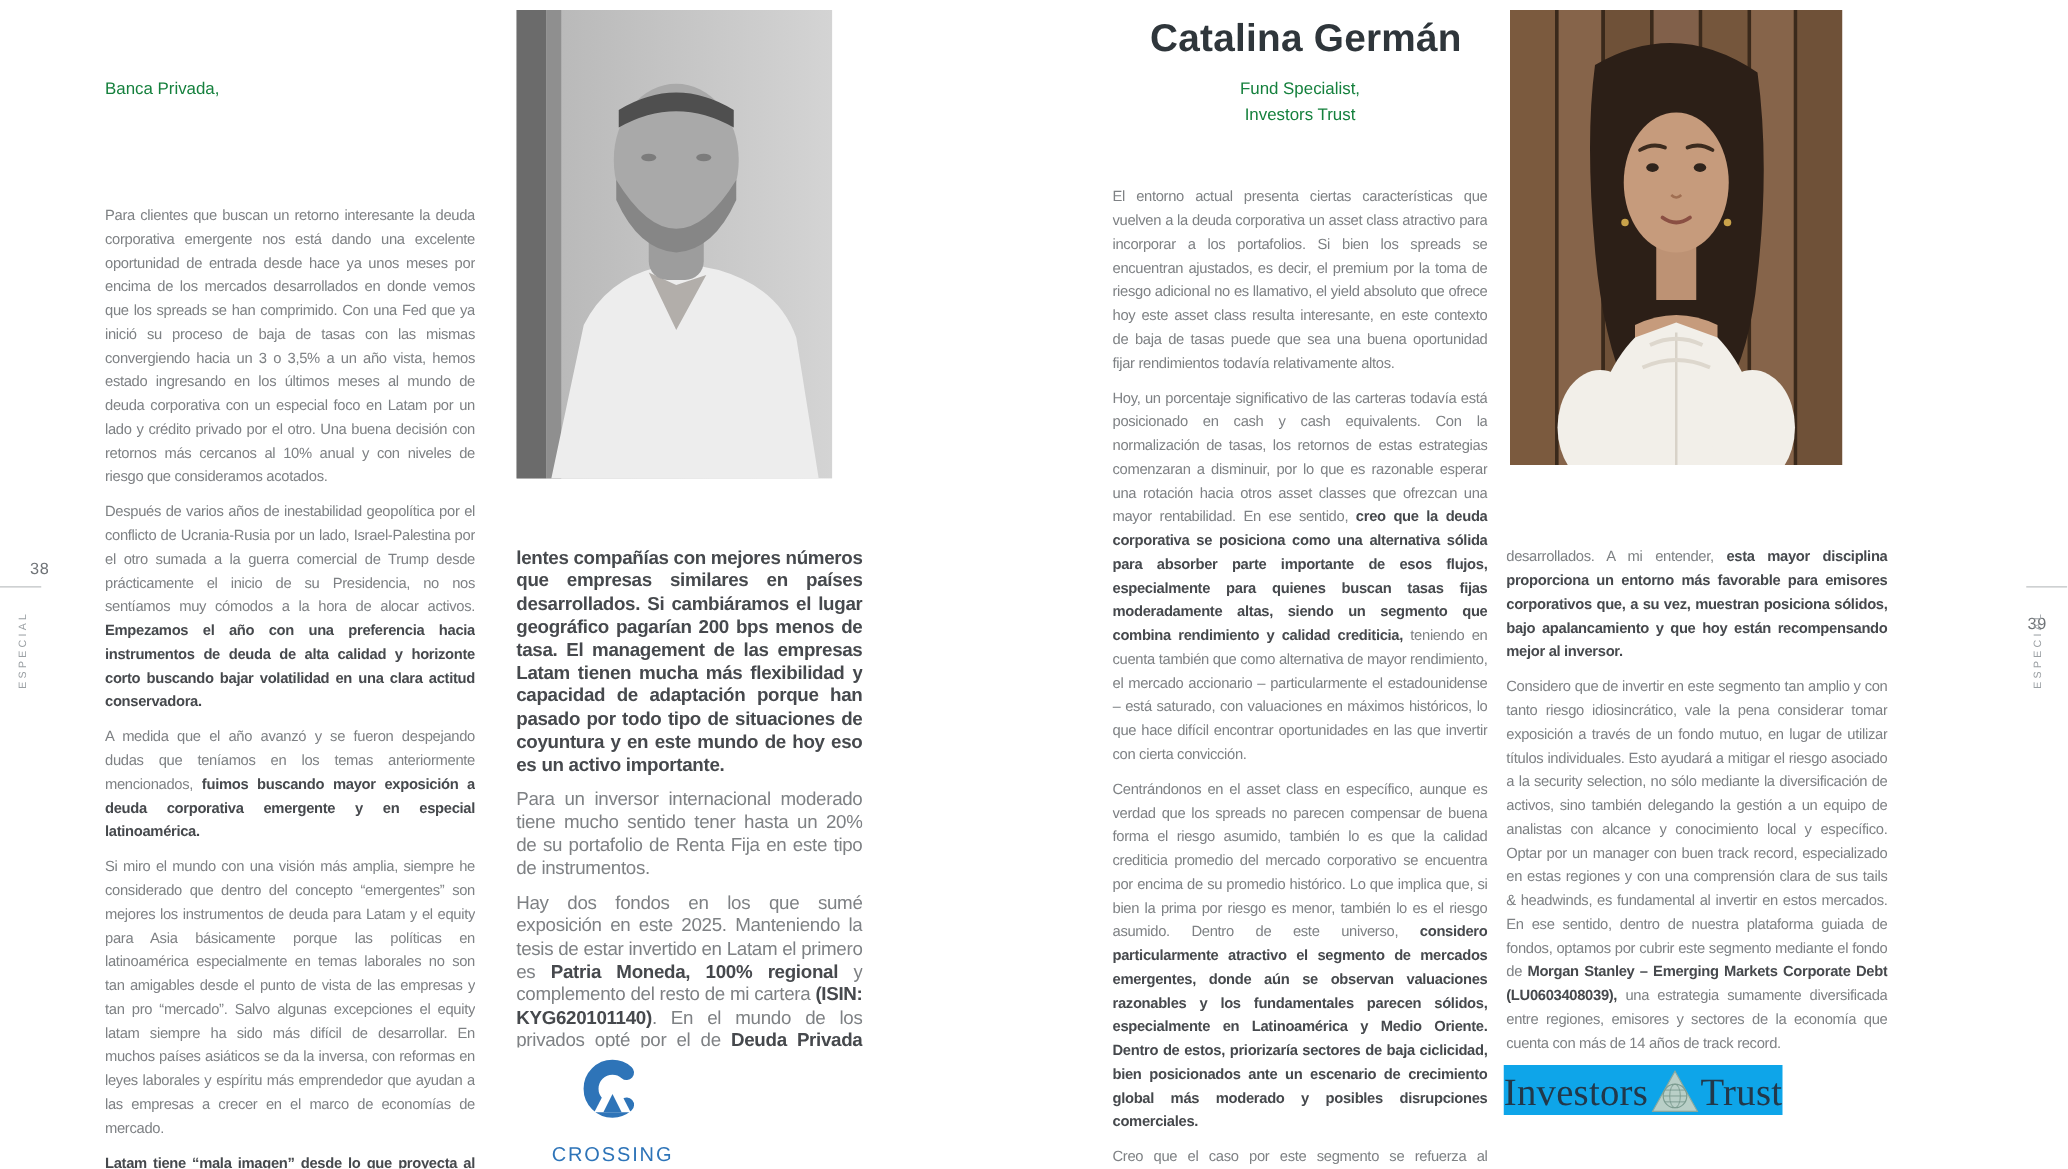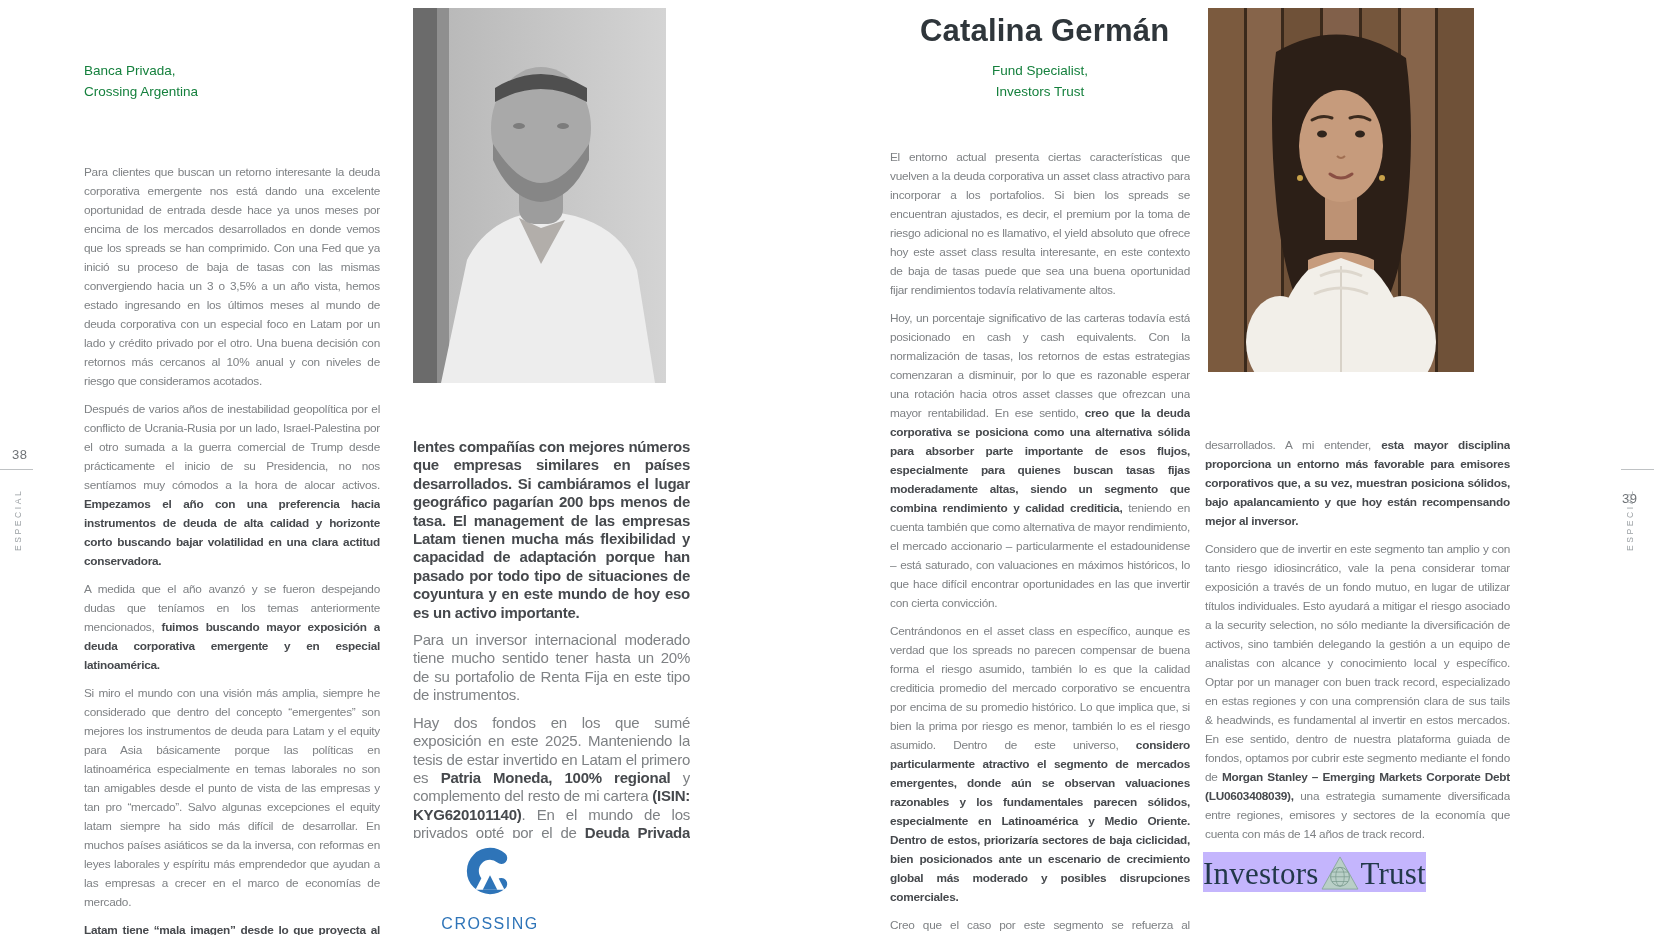--- a/index.html
+++ b/index.html
@@ -45,39 +45,38 @@
   .crossing-logo{width:170px;text-align:center;background:#fff;padding-top:4px;}
   .crossing-word{
     font-size:16px;font-weight:400;color:var(--crossing-blue);
     letter-spacing:1.5px;margin-top:14px;
   }
   .crossing-country{
     font-size:7.5px;letter-spacing:6px;color:var(--crossing-sub);
     margin-top:3px;text-indent:6px;
   }
   
-  .it-logo{display:flex;align-items:center;background:#c4b5fd;padding-top:4px;}
+  .it-logo{display:flex;align-items:center;background:#0ea5e9;padding-top:4px;}
   .it-word{
     font-family:"Liberation Serif",serif;font-size:31px;color:var(--investors-navy);
     letter-spacing:.2px;
   }
   .it-tri{margin:0 1px 2px 3px;}
 </style>
 </head>
 <body>
 
 <div class="spread">
 
-  <div class="abs pagenum" style="left:12px;top:447px;">38</div>
+  <div class="abs pagenum" style="left:24px;top:447px;">38</div>
   <div class="abs pn-rule" style="left:0;top:469px;width:33px;"></div>
   <div class="abs vert-label" style="left:13px;top:481px;height:70px;">ESPECIAL</div>
 
   <div class="abs profile-role" style="left:84px;top:60px;width:300px;">
     <div>Banca Privada,</div>
-    <div>Crossing Argentina</div>
   </div>
 
   <div class="abs body-col" style="left:84px;top:163px;width:296px;height:772px;">
       <p><span>Para clientes que buscan un retorno interesante la deuda corporativa emergente nos está dando una excelente oportunidad de entrada desde hace ya unos meses por encima de los mercados desarrollados en donde vemos que los spreads se han comprimido. Con una Fed que ya inició su proceso de baja de tasas con las mismas convergiendo hacia un 3 o 3,5% a un año vista, hemos estado ingresando en los últimos meses al mundo de deuda corporativa con un especial foco en Latam por un lado y crédito privado por el otro. Una buena decisión con retornos más cercanos al 10% anual y con niveles de riesgo que consideramos acotados.</span></p>
       <p><span>Después de varios años de inestabilidad geopolítica por el conflicto de Ucrania-Rusia por un lado, Israel-Palestina por el otro sumada a la guerra comercial de Trump desde prácticamente el inicio de su Presidencia, no nos sentíamos muy cómodos a la hora de alocar activos. </span><span class="b">Empezamos el año con una preferencia hacia instrumentos de deuda de alta calidad y horizonte corto buscando bajar volatilidad en una clara actitud conservadora.</span></p>
       <p><span>A medida que el año avanzó y se fueron despejando dudas que teníamos en los temas anteriormente mencionados, </span><span class="b">fuimos buscando mayor exposición a deuda corporativa emergente y en especial latinoamérica.</span></p>
       <p><span>Si miro el mundo con una visión más amplia, siempre he considerado que dentro del concepto “emergentes” son mejores los instrumentos de deuda para Latam y el equity para Asia básicamente porque las políticas en latinoamérica especialmente en temas laborales no son tan amigables desde el punto de vista de las empresas y tan pro “mercado”. Salvo algunas excepciones el equity latam siempre ha sido más difícil de desarrollar. En muchos países asiáticos se da la inversa, con reformas en leyes laborales y espíritu más emprendedor que ayudan a las empresas a crecer en el marco de economías de mercado.</span></p>
       <p><span class="b">Latam tiene “mala imagen” desde lo que proyecta al mundo por una clase dirigente muy vinculada a prácticas corruptas. Sin embargo, cuando ponemos la lupa y miramos la calidad y desarrollo de las empresas de la región, sus colaterales y sus ratios de recupero ante situaciones de stress crediticio, encontramos exce-</span></p>
     </div>
 

